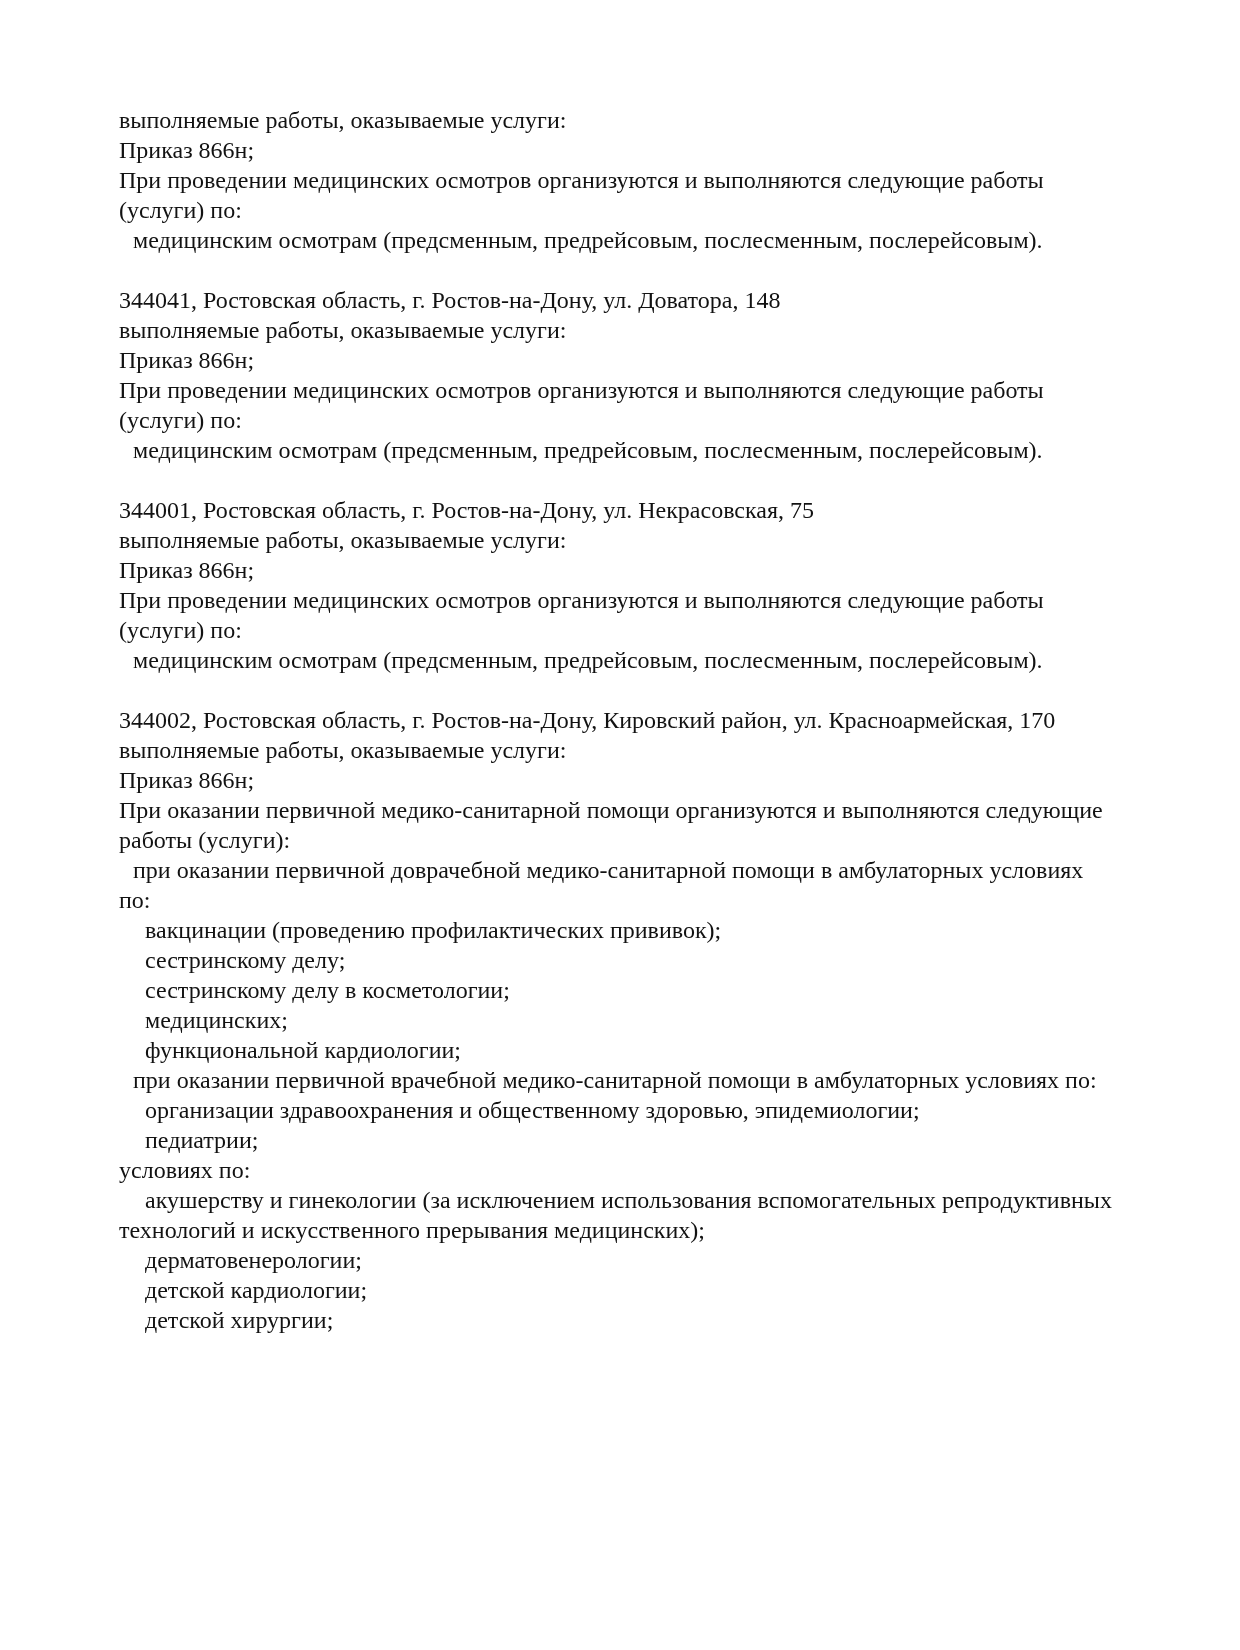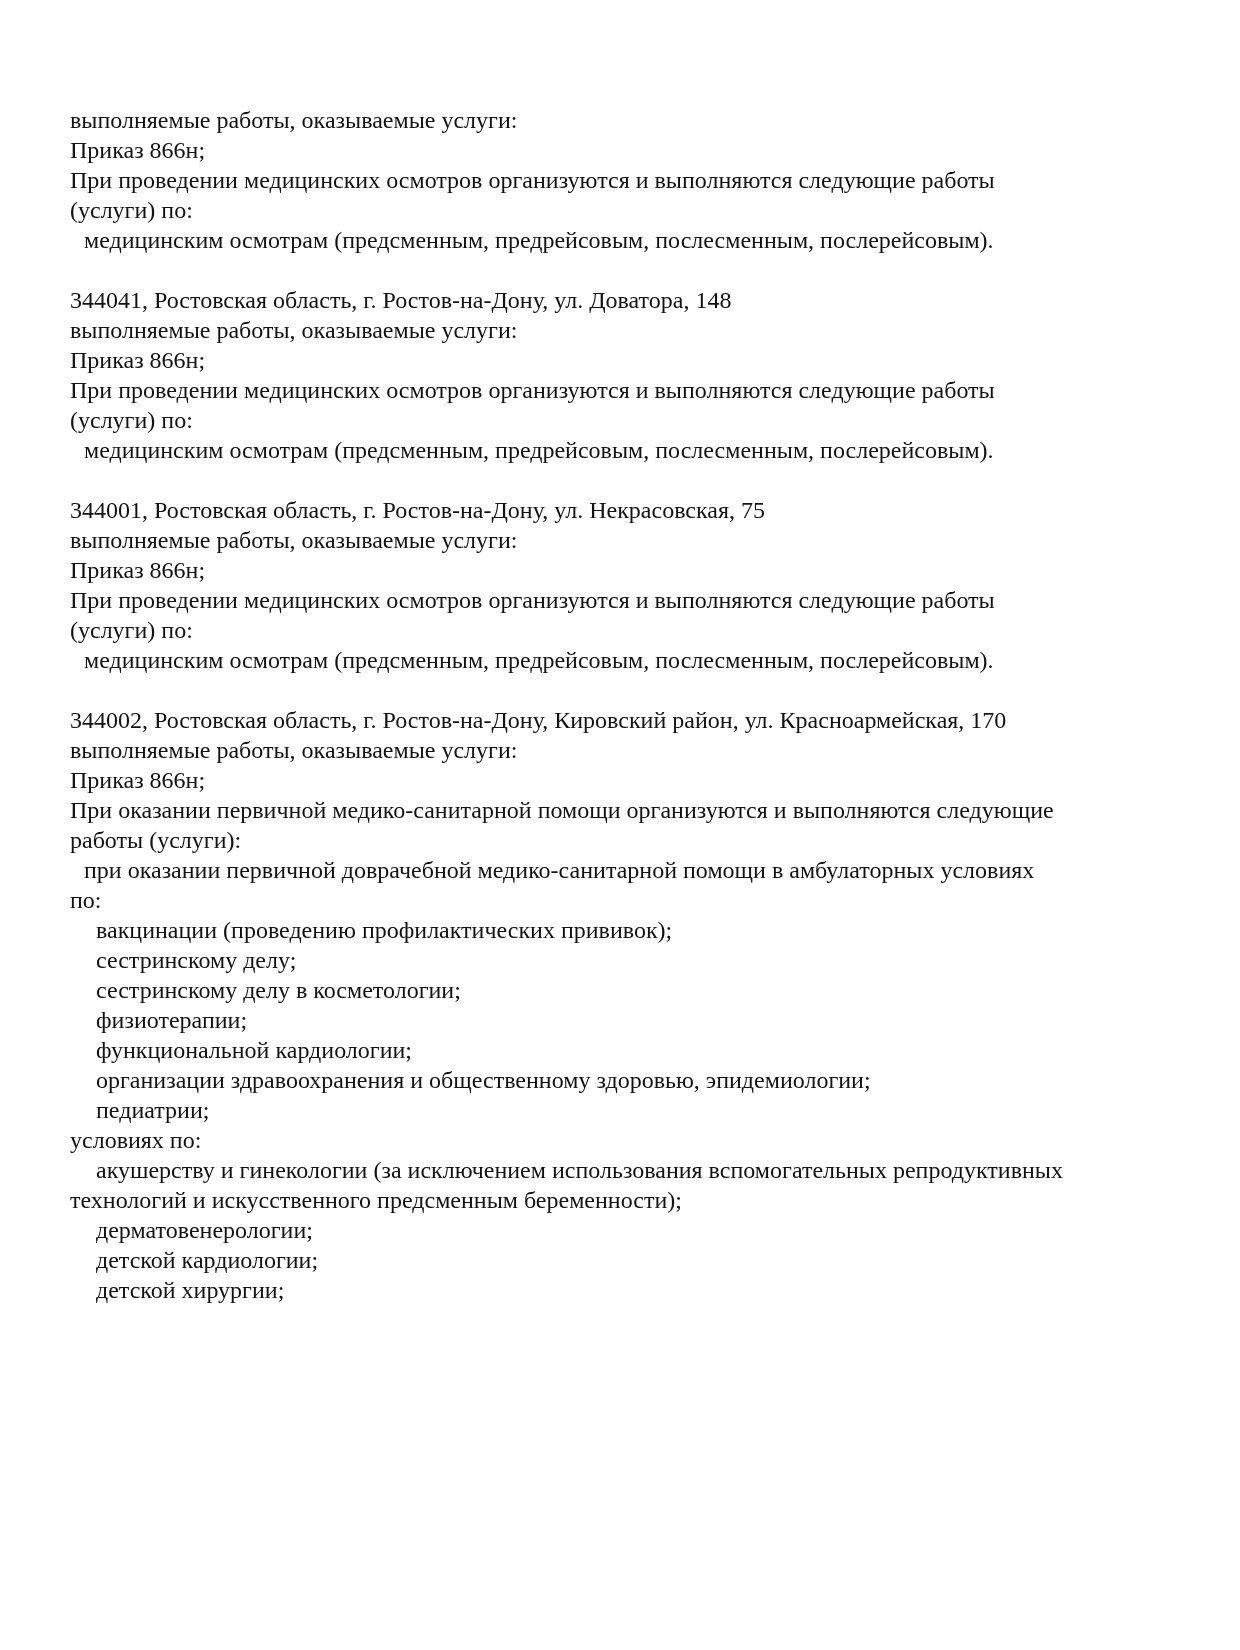--- a/index.html
+++ b/index.html
@@ -10,21 +10,21 @@
   body {
     width: 1240px;
     height: 1650px;
     overflow: hidden;
     font-family: "Liberation Serif", "DejaVu Serif", serif;
   }
   .page {
     box-sizing: border-box;
     width: 1240px;
     height: 1608px;
-    padding: 105px 90px 0 70px;
+    padding: 105px 90px 0 119px;
     background: #ffffff;
     color: #121212;
     font-size: 24px;
     line-height: 30px;
   }
   .doc-line {
     white-space: pre;
     height: 30px;
   }
   .doc-line.ind-0 { padding-left: 0; }
@@ -68,24 +68,25 @@
       <div class="doc-line ind-0">344002, Ростовская область, г. Ростов-на-Дону, Кировский район, ул. Красноармейская, 170</div>
       <div class="doc-line ind-0">выполняемые работы, оказываемые услуги:</div>
       <div class="doc-line ind-0">Приказ 866н;</div>
       <div class="doc-line ind-0">При оказании первичной медико-санитарной помощи организуются и выполняются следующие</div>
       <div class="doc-line ind-0">работы (услуги):</div>
       <div class="doc-line ind-1">при оказании первичной доврачебной медико-санитарной помощи в амбулаторных условиях</div>
       <div class="doc-line ind-0">по:</div>
       <div class="doc-line ind-2">вакцинации (проведению профилактических прививок);</div>
       <div class="doc-line ind-2">сестринскому делу;</div>
       <div class="doc-line ind-2">сестринскому делу в косметологии;</div>
-      <div class="doc-line ind-2">физиотерапии;</div>
+      <div class="doc-line ind-2">медицинских;</div>
       <div class="doc-line ind-2">функциональной кардиологии;</div>
+      <div class="doc-line ind-1">при оказании первичной врачебной медико-санитарной помощи в амбулаторных условиях по:</div>
       <div class="doc-line ind-2">организации здравоохранения и общественному здоровью, эпидемиологии;</div>
       <div class="doc-line ind-2">педиатрии;</div>
       <div class="doc-line ind-0">условиях по:</div>
       <div class="doc-line ind-2">акушерству и гинекологии (за исключением использования вспомогательных репродуктивных</div>
-      <div class="doc-line ind-0">технологий и искусственного предсменным беременности);</div>
+      <div class="doc-line ind-0">технологий и искусственного прерывания медицинских);</div>
       <div class="doc-line ind-2">дерматовенерологии;</div>
       <div class="doc-line ind-2">детской кардиологии;</div>
       <div class="doc-line ind-2">детской хирургии;</div>
     </div>
   </div>
 
 </body></html>

